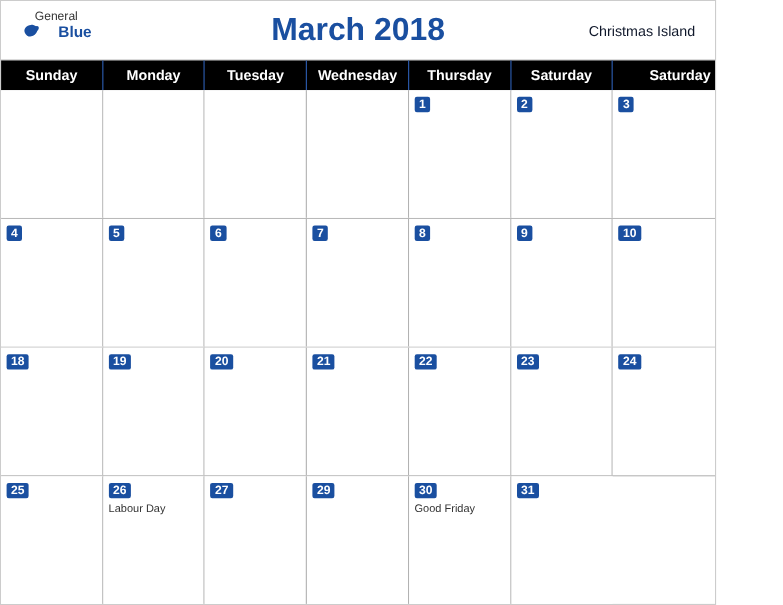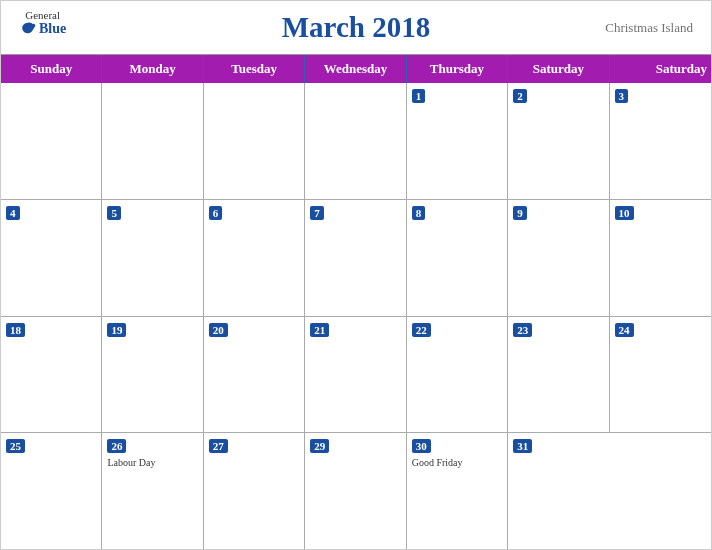--- a/index.html
+++ b/index.html
@@ -4,27 +4,26 @@
   <style>
     * { box-sizing: border-box; margin: 0; padding: 0; }
     body {
       font-family: Arial, sans-serif;
       background: #fff;
       width: 712px;
       height: 550px;
       overflow: hidden;
     }
     .calendar-container {
-      width: 712px;
+      width: 651px;
       height: 550px;
       background: #fff;
       border: 1px solid #ccc;
       display: flex;
       flex-direction: column;
-      font-family: Liberation Serif, serif;
     }
     .header {
       display: flex;
       align-items: center;
       justify-content: center;
       padding: 10px 20px;
       position: relative;
       background: #fff;
     }
     .logo {
@@ -38,50 +37,50 @@
     .logo-general {
       font-size: 11px;
       color: #333;
       font-weight: normal;
     }
     .logo-blue {
       font-size: 14px;
       font-weight: bold;
       color: #1a4fa0;
       display: flex;
-      gap: 2px;
+      gap: 16px;
     }
     .logo-bird {
       width: 18px;
       height: 16px;
     }
     .header-title {
       font-size: 29px;
       color: #1a4fa0;
       font-weight: bold;
       text-align: center;
     }
     .region-label {
       position: absolute;
       right: 18px;
       top: 50%;
       transform: translateY(-50%);
       font-size: 13px;
-      color: #737373;
+      color: #0f172a;
     }
     .calendar-grid {
       flex: 1;
       display: flex;
       flex-direction: column;
       border-top: 1px solid #999;
     }
     .day-headers {
       display: grid;
       grid-template-columns: repeat(7, 1fr);
-      background: #a21caf;
+      background: #000000;
     }
     .day-header {
       color: #fff;
       text-align: center;
       padding: 6px 4px;
       font-size: 13px;
       font-weight: bold;
       border-right: 1px solid #2d5fb5;
     }
     .day-header:last-child { border-right: none; text-align: right; }

